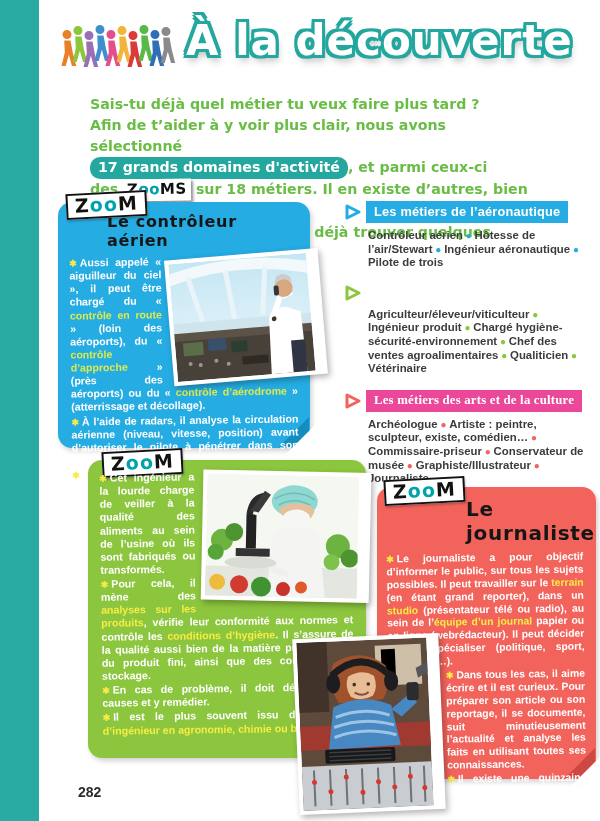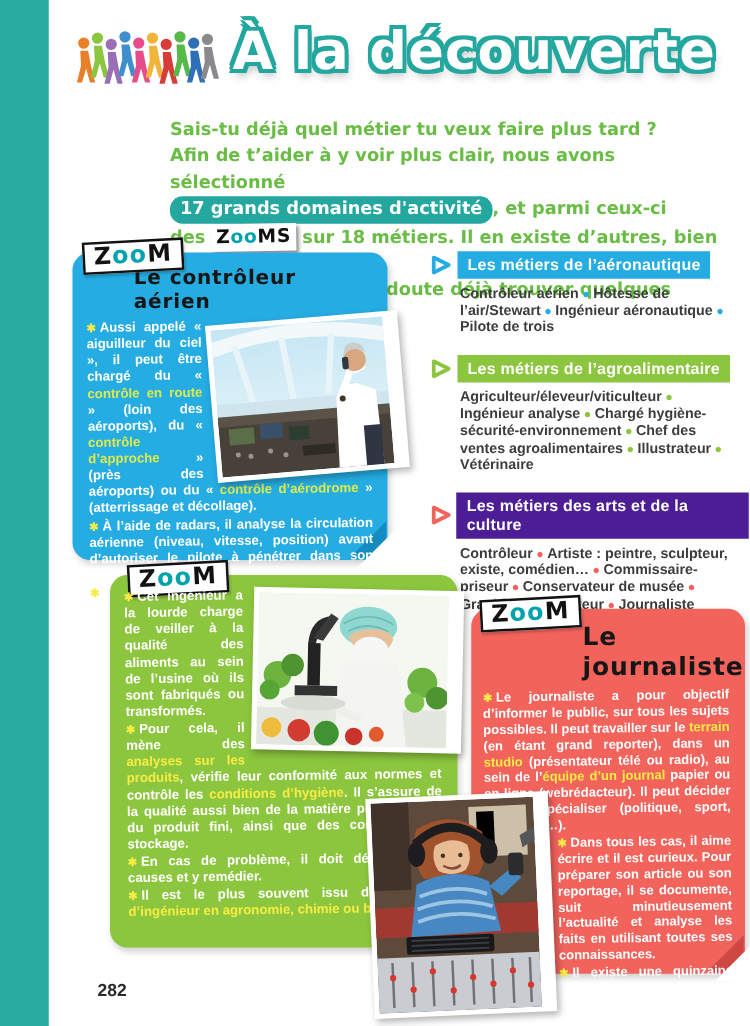--- a/index.html
+++ b/index.html
@@ -12,21 +12,21 @@
   .main-title{position:absolute;left:186px;top:16px;width:412px;
     font-family:"DejaVu Sans",sans-serif;font-weight:bold;font-size:42px;letter-spacing:1px;
     color:#ffffff;white-space:nowrap;
     text-shadow:-3px 0 0 #23a79e,3px 0 0 #23a79e,0 -3px 0 #23a79e,0 3px 0 #23a79e,
       -2px -2px 0 #23a79e,2px -2px 0 #23a79e,-2px 2px 0 #23a79e,2px 2px 0 #23a79e,
       -3px 3px 0 #23a79e,3px 3px 0 #23a79e,-3px -3px 0 #23a79e,3px -3px 0 #23a79e,
       2px 6px 7px rgba(60,60,60,.35);}
 
   
   .intro{position:absolute;left:90px;top:94px;width:450px;color:#69bd45;
-    font-family:"DejaVu Sans",sans-serif;font-weight:bold;font-size:14.2px;line-height:21px;margin-left:46px;}
+    font-family:"DejaVu Sans",sans-serif;font-weight:bold;font-size:14.2px;line-height:21px;}
   .chip{background:#23a79e;color:#fff;border-radius:10px;padding:0 8px 1px;display:inline-block;}
   .zoom-inline{background:#fff;box-shadow:2px 2.5px 3px rgba(0,0,0,.45);padding:0 4px 1px;
     display:inline-block;transform:rotate(-1deg);font-weight:bold;color:#111;font-size:15px;letter-spacing:.5px;}
   .zoom-inline .o,.zoom-tab .o{color:#00a3ad;}
 
   
   .box{position:absolute;border-radius:14px;color:#fff;box-shadow:2px 3px 5px rgba(0,0,0,.18);}
   .box-blue{left:58px;top:202px;width:252px;height:246px;background:#25ace2;padding:8px 12px 0 13px;box-sizing:border-box;}
   .box-green{left:88px;top:460px;width:278px;height:298px;background:#8cc63e;padding:10px 13px 0 13px;box-sizing:border-box;}
   .box-red{left:377px;top:487px;width:219px;height:292px;background:#f2635c;padding:8px 11px 0 11px;box-sizing:border-box;}
@@ -66,21 +66,21 @@
   .box-green .fold{background:linear-gradient(135deg,transparent 49%,#6fa32e 51%);}
   .box-red .fold{background:linear-gradient(135deg,transparent 49%,#ce4843 51%);}
 
   
   .sections{position:absolute;left:343px;top:201px;width:256px;}
   .section{margin-bottom:14px;}
   .sec-head{display:flex;align-items:center;gap:3px;}
   .sec-title{color:#fff;font-weight:bold;font-size:12.8px;padding:3px 8px 4px;display:inline-block;letter-spacing:.2px;}
   .s-blue .sec-title{background:#25ace2;}
   .s-green .sec-title{background:#8cc63e;}
-  .s-red .sec-title{background:#4c1d95;}
+  .s-red .sec-title{background:#ec4899;font-family:Liberation Serif, serif;}
   .sec-list{margin:6px 0 0 25px;width:222px;font-size:11.4px;line-height:13.6px;color:#3c3c3c;font-weight:bold;}
   .dot{font-size:10px;}
   .s-blue .dot{color:#25ace2;}
   .s-green .dot{color:#8cc63e;}
   .s-red .dot{color:#f2635c;}
 
   .page-number{position:absolute;left:54px;top:784px;font-size:14px;font-weight:bold;color:#2b2b2b;margin-left:24px;}
 </style>
 </head>
 <body>
@@ -169,32 +169,31 @@
           </svg>
         <span class="sec-title">Les métiers de l’aéronautique</span>
       </div>
       <div class="sec-list"><span>Contrôleur aérien</span><span class="dot"> ● </span><span>Hôtesse de l’air/Stewart</span><span class="dot"> ● </span><span>Ingénieur aéronautique</span><span class="dot"> ● </span><span>Pilote de trois</span></div>
     </div>
     <div class="section s-green">
       <div class="sec-head">
         <svg width="20" height="18">
             <path d="M4,3 L16,9 L4,15 Z" fill="#fff" stroke="#8cc63e" stroke-width="3" stroke-linejoin="round"></path>
           </svg>
-        <span class="sec-title">Les métiers de l’agroalimentaire</span>
       </div>
-      <div class="sec-list"><span>Agriculteur/éleveur/viticulteur</span><span class="dot"> ● </span><span>Ingénieur analyse</span><span class="dot"> ● </span><span>Chargé hygiène-sécurité-environnement</span><span class="dot"> ● </span><span>Chef des ventes agroalimentaires</span><span class="dot"> ● </span><span>Illustrateur</span><span class="dot"> ● </span><span>Vétérinaire</span></div>
+      <div class="sec-list"><span>Agriculteur/éleveur/viticulteur</span><span class="dot"> ● </span><span>Ingénieur produit</span><span class="dot"> ● </span><span>Chargé hygiène-sécurité-environnement</span><span class="dot"> ● </span><span>Chef des ventes agroalimentaires</span><span class="dot"> ● </span><span>Qualiticien</span><span class="dot"> ● </span><span>Vétérinaire</span></div>
     </div>
     <div class="section s-red">
       <div class="sec-head">
         <svg width="20" height="18">
             <path d="M4,3 L16,9 L4,15 Z" fill="#fff" stroke="#f2635c" stroke-width="3" stroke-linejoin="round"></path>
           </svg>
         <span class="sec-title">Les métiers des arts et de la culture</span>
       </div>
-      <div class="sec-list"><span>Contrôleur</span><span class="dot"> ● </span><span>Artiste : peintre, sculpteur, existe, comédien…</span><span class="dot"> ● </span><span>Commissaire-priseur</span><span class="dot"> ● </span><span>Conservateur de musée</span><span class="dot"> ● </span><span>Graphiste/Illustrateur</span><span class="dot"> ● </span><span>Journaliste</span></div>
+      <div class="sec-list"><span>Archéologue</span><span class="dot"> ● </span><span>Artiste : peintre, sculpteur, existe, comédien…</span><span class="dot"> ● </span><span>Commissaire-priseur</span><span class="dot"> ● </span><span>Conservateur de musée</span><span class="dot"> ● </span><span>Graphiste/Illustrateur</span><span class="dot"> ● </span><span>Journaliste</span></div>
     </div>
   </div>
 
   <div class="box box-green">
     <div class="fold"></div>
     <div class="cut"></div>
     <div class="zoom-tab"><span>Z</span><span class="o">oo</span><span>M</span></div>
     <div class="body">
       <span class="photo photo2">
         <svg viewBox="0 0 152 122" width="152" height="122">

